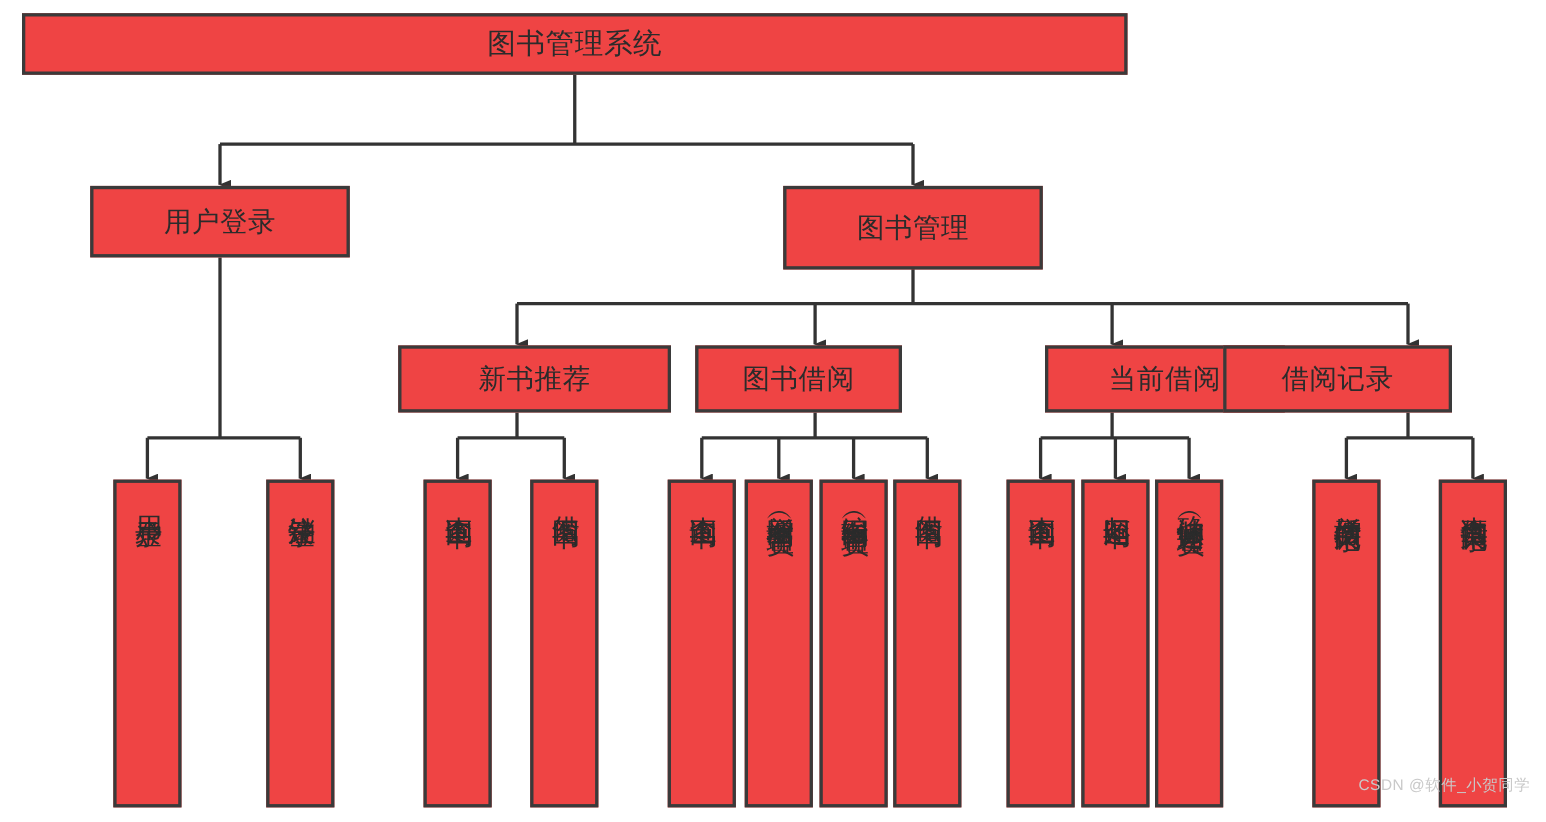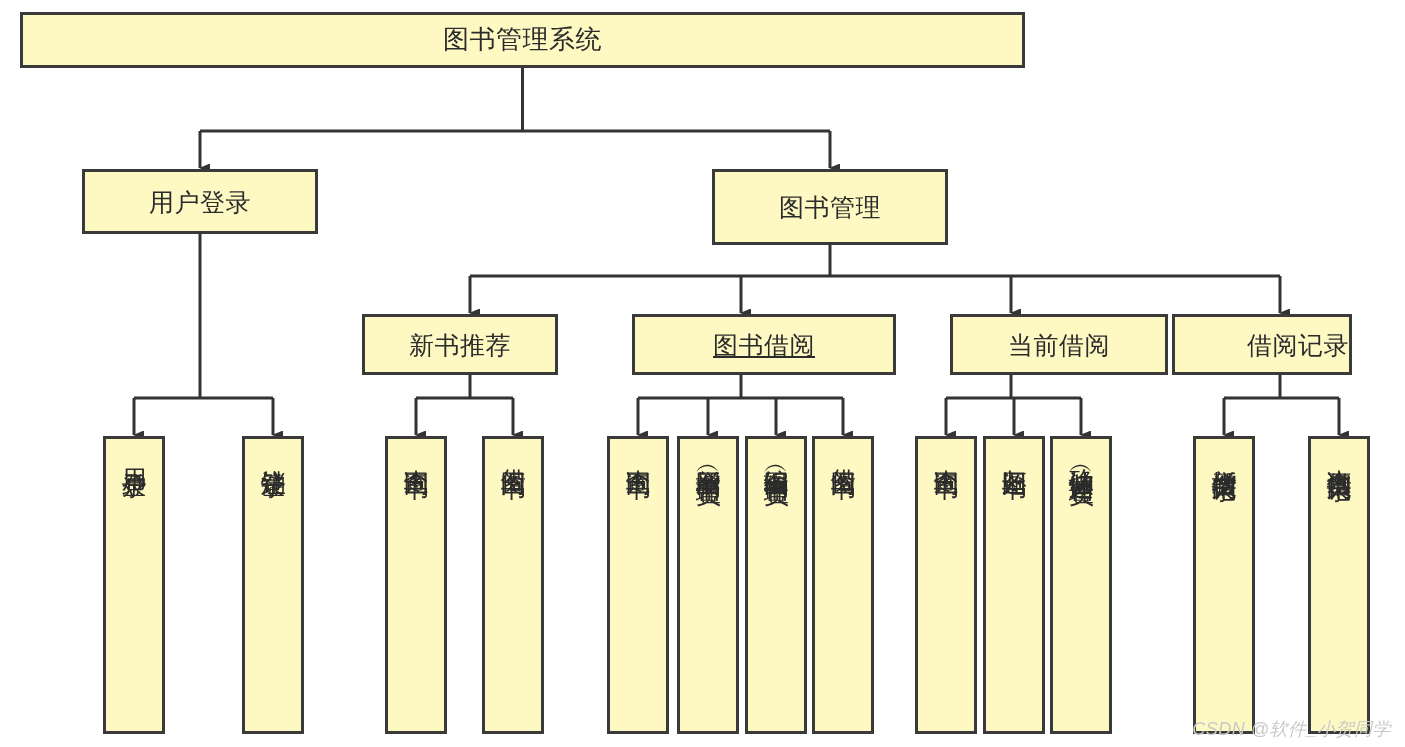--- a/index.html
+++ b/index.html
@@ -9,21 +9,21 @@
     font-family:"Liberation Sans","DejaVu Sans",sans-serif;
     overflow:hidden;
     position:relative;
   }
   #diagram-root{position:absolute;left:0;top:0;width:1405px;height:747px;}
   #edge-layer{position:absolute;left:0;top:0;width:1405px;height:747px;}
 
   .node{
     position:absolute;
     box-sizing:border-box;
-    background:#fef9c3;
+    background:#ef4444;
     border:3px solid #3a3a3a;
     display:flex;
     align-items:center;
     justify-content:center;
     color:#2b2b2b;
   }
   .node .label{
     font-size:25px;
     line-height:1.12;
     letter-spacing:0.5px;
@@ -41,27 +41,26 @@
   }
   .node.leaf{
     align-items:flex-start;
     padding-top:10px;
   }
   .node.root .label{font-size:26px;}
 
   #watermark{
     position:absolute;
     right:14px;
-    bottom:6px;
-    font-size:18px;
+    bottom:24px;
+    font-size:14px;
     color:#c9c9c9;
     letter-spacing:0.5px;
     white-space:nowrap;
     user-select:none;
-    font-style:italic;
   }
 </style>
 </head>
 <body>
 
 <div id="diagram-root">
   <svg id="edge-layer" width="1405" height="747" viewBox="0 0 1405 747" aria-hidden="true">
     <defs>
       <marker id="arrowhead" markerWidth="9" markerHeight="11" refX="4.5" refY="10" orient="auto" markerUnits="userSpaceOnUse">
         <path d="M0,0 L9,0 L4.5,11 Z" fill="#333333"></path>
@@ -107,30 +106,30 @@
   <div id="nodes-group">
       <div class="node root" style="left: 20px; top: 12px; width: 1005px; height: 56px;">
         <span class="label">图书管理系统</span>
       </div>
       <div class="node" style="left: 82px; top: 169px; width: 236px; height: 65px;">
         <span class="label">用户登录</span>
       </div>
       <div class="node" style="left: 712px; top: 169px; width: 236px; height: 76px;">
         <span class="label">图书管理</span>
       </div>
-      <div class="node" style="left: 362px; top: 314px; width: 196px; height: 61px;">
+      <div class="node" style="left: 362px; top: 314px; width: 248px; height: 61px;">
         <span class="label">新书推荐</span>
       </div>
-      <div class="node" style="left: 632px; top: 314px; width: 264px; height: 61px; text-decoration: underline;">
+      <div class="node" style="left: 632px; top: 314px; width: 188px; height: 61px;">
         <span class="label">图书借阅</span>
       </div>
       <div class="node" style="left: 902px; top: 314px; width: 218px; height: 61px; margin-left: 48px;">
         <span class="label">当前借阅</span>
       </div>
-      <div class="node" style="left: 1172px; top: 314px; width: 180px; height: 61px; justify-content: flex-end;">
+      <div class="node" style="left: 1112px; top: 314px; width: 208px; height: 61px;">
         <span class="label">借阅记录</span>
       </div>
       <div class="node leaf" style="left: 103px; top: 436px; width: 62px; height: 298px;">
         <span class="label">用户登录</span>
       </div>
       <div class="node leaf" style="left: 242px; top: 436px; width: 62px; height: 298px;">
         <span class="label">注销登录</span>
       </div>
       <div class="node leaf" style="left: 385px; top: 436px; width: 62px; height: 298px;">
         <span class="label">查询图书</span>

